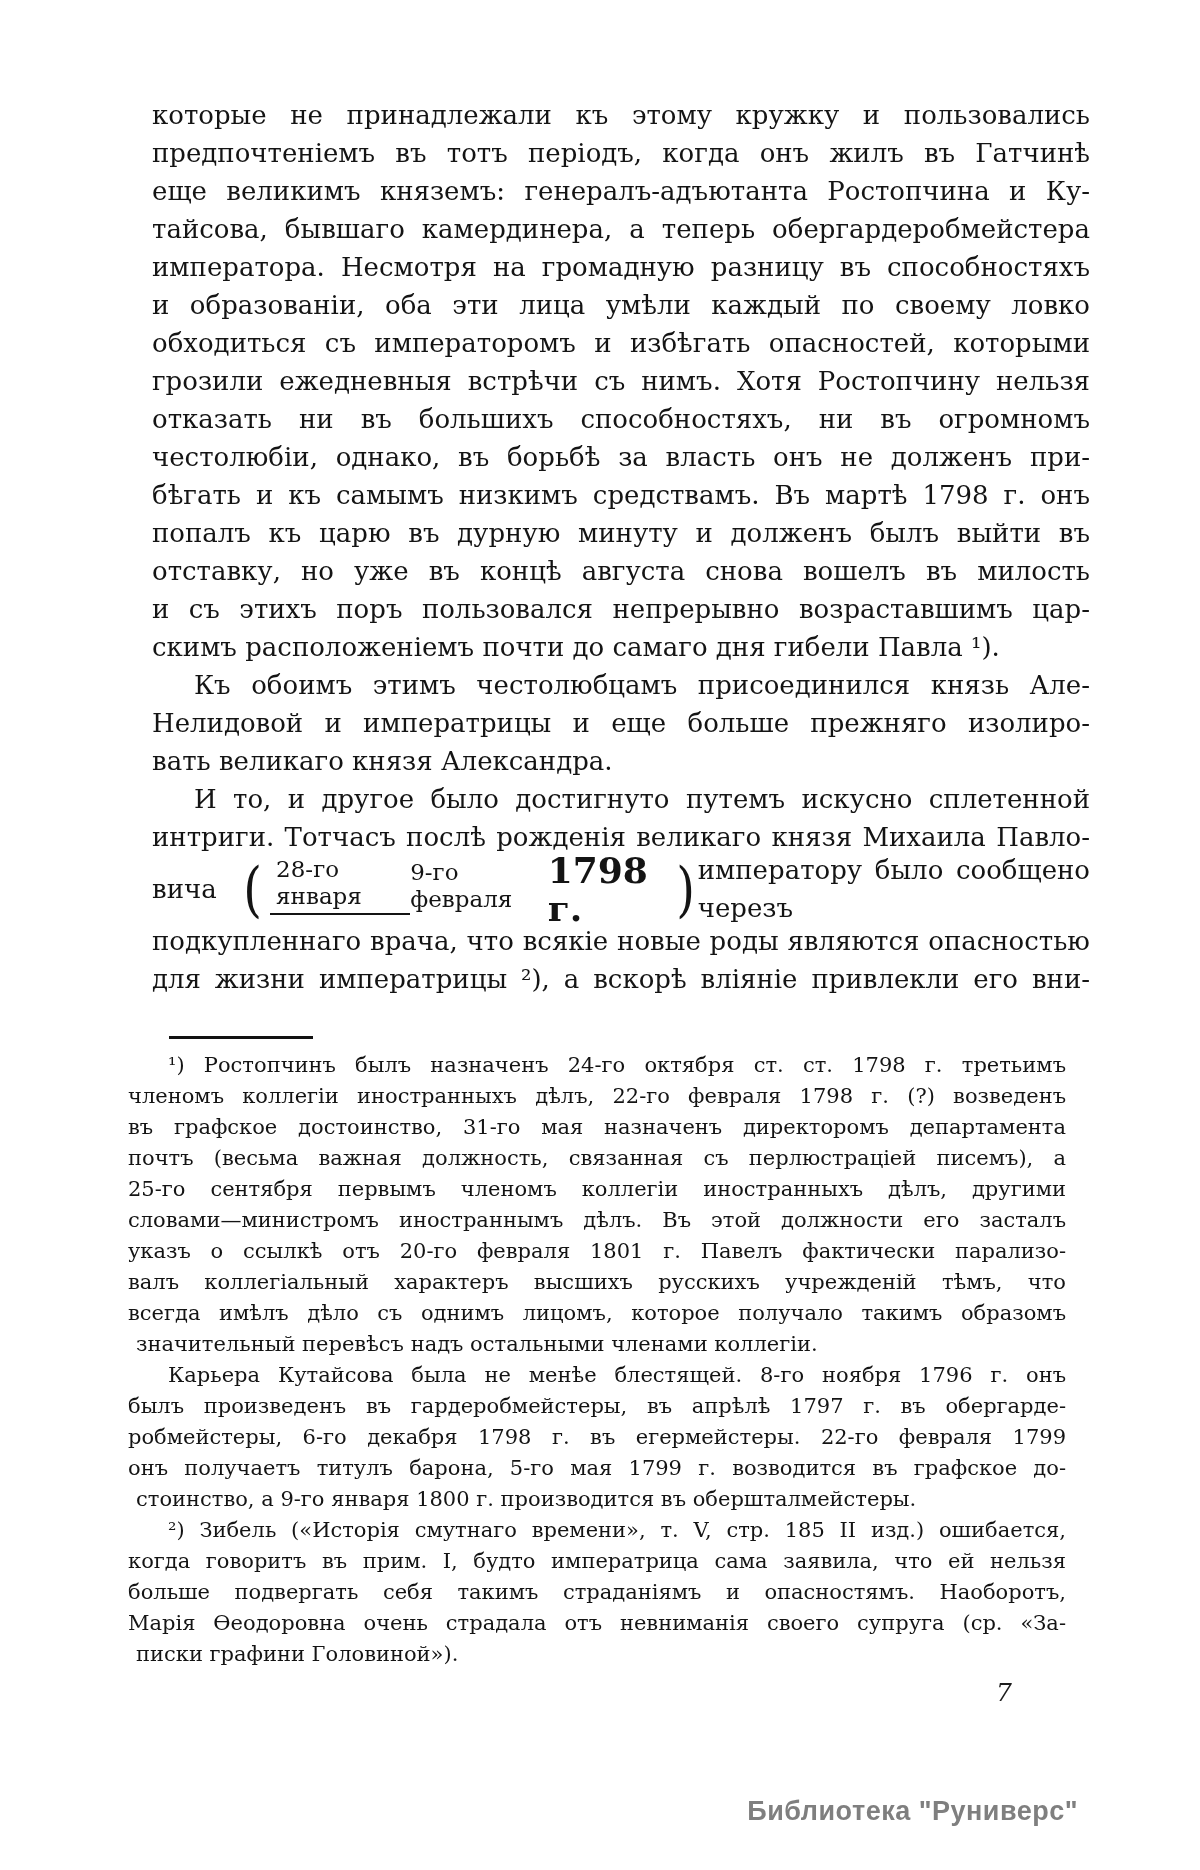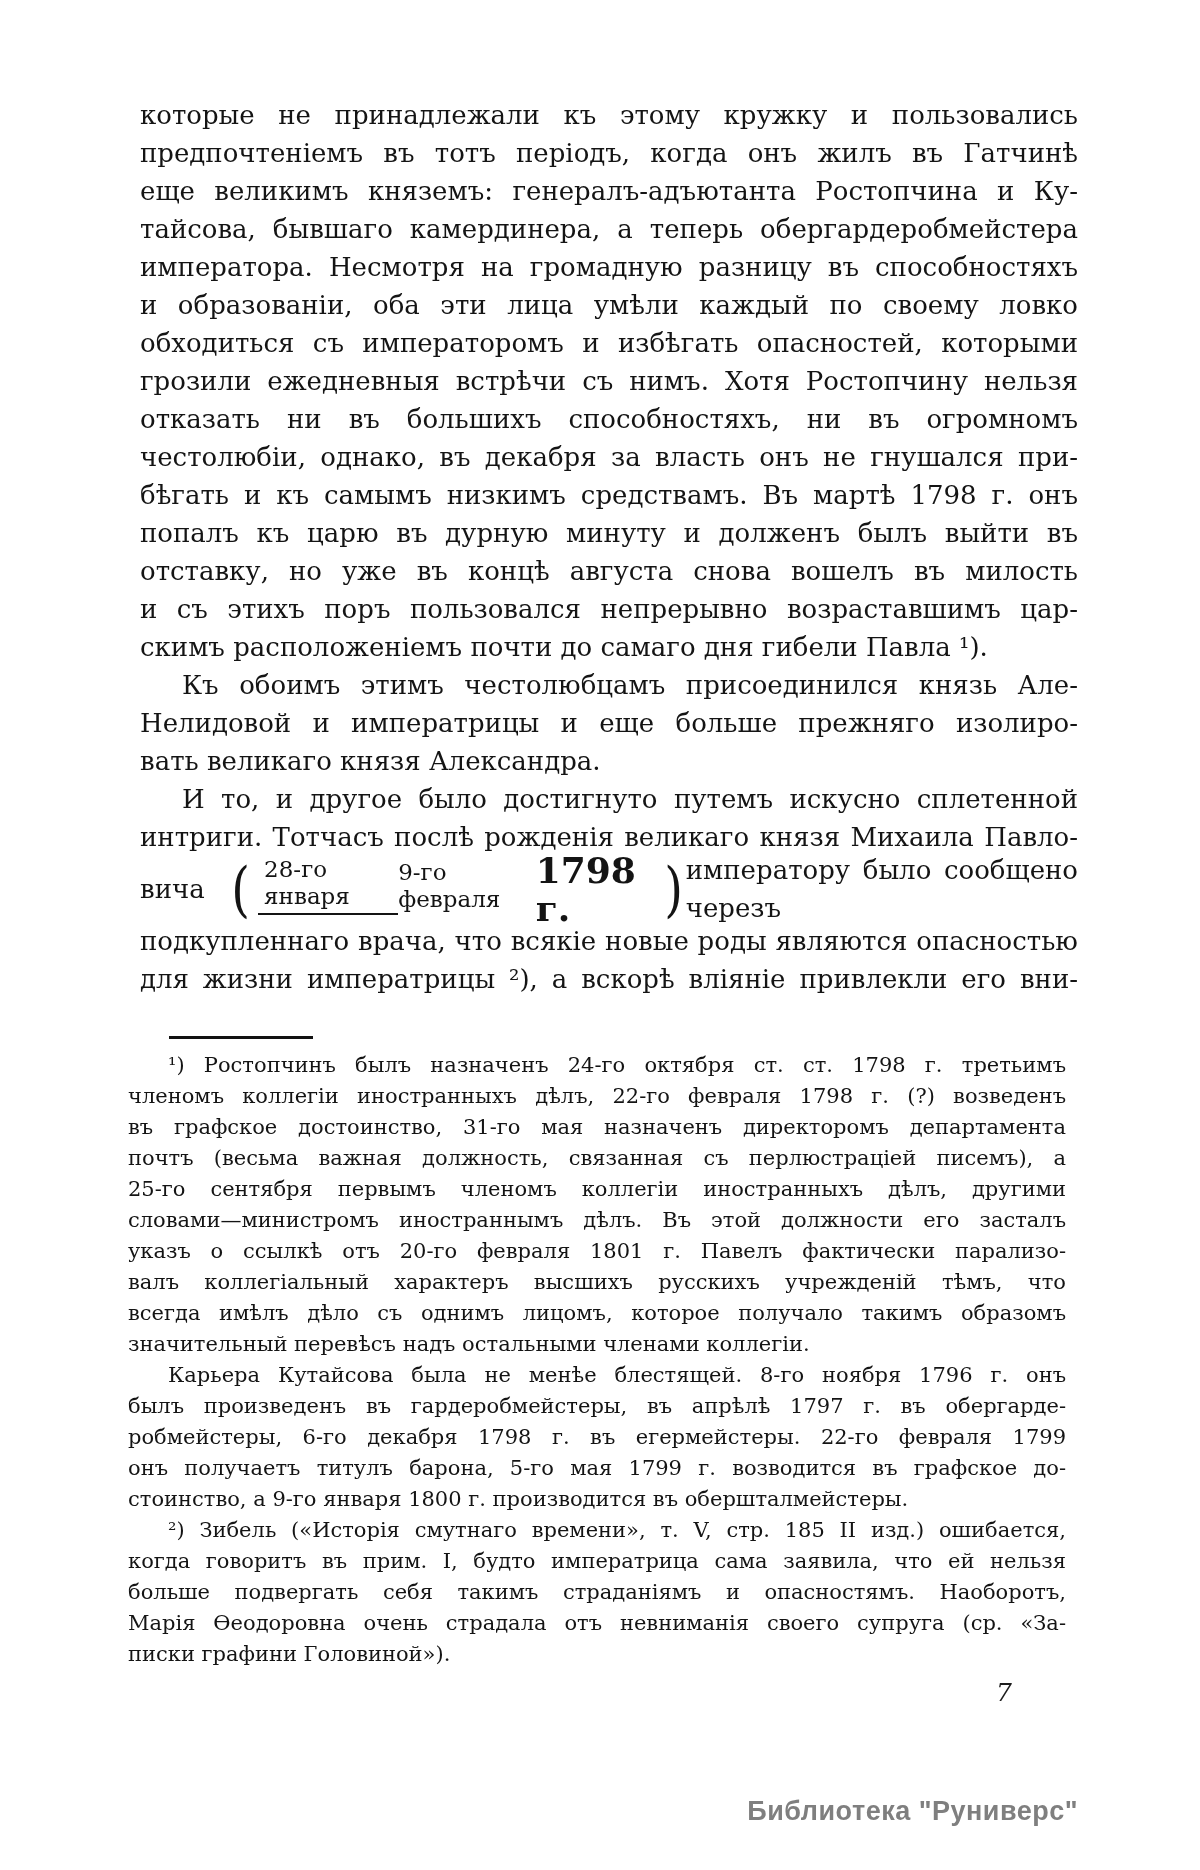--- a/index.html
+++ b/index.html
@@ -1,37 +1,37 @@
 <!DOCTYPE html>
 <html><head>
 <meta charset="utf-8">
 <style>
   html,body{margin:0;padding:0;background:#ffffff;}
   .page{position:relative;width:1200px;height:1870px;background:#ffffff;
         font-family:"DejaVu Serif",serif;color:#141414;overflow:hidden;}
-  .main-text{position:absolute;left:140px;top:96px;width:938px;}
+  .main-text{position:absolute;left:152px;top:96px;width:938px;}
   .mline{height:38px;line-height:38px;font-size:26px;text-align:justify;
          text-align-last:justify;-moz-text-align-last:justify;}
   .mline.lastline{text-align-last:left;-moz-text-align-last:left;}
   .mline.indent{text-indent:42px;}
   .frac-line{display:flex;align-items:center;height:66px;}
   .frac-line .prefix{font-size:26px;margin-right:24px;}
   .frac-line .paren{font-size:60px;line-height:1;font-weight:400;
                     transform:scaleX(.8);color:#141414;}
   .frac{display:inline-flex;flex-direction:row;text-align:left;
         font-size:23px;margin:0 4px 8px 6px;}
   .frac .num{line-height:27px;padding:0 10px 3px 6px;border-bottom:2px solid #141414;}
   .frac .den{line-height:27px;padding-top:3px;}
   .frac-line .fyear{font-size:36px;margin:0 8px;font-weight:bold;}
   .frac-line .suffix{font-size:26px;margin-left:auto;}
   .rule{position:absolute;left:169px;top:1036px;width:144px;height:3px;background:#121212;}
   .footnotes{position:absolute;left:128px;top:1050px;width:938px;}
   .fline{height:31px;line-height:31px;font-size:21px;text-align:justify;
          text-align-last:justify;-moz-text-align-last:justify;}
-  .fline.lastline{text-align-last:left;-moz-text-align-last:left;}
+  .fline.lastline{text-align-last:left;margin-left:8px;-moz-text-align-last:left;}
   .fline.indent{text-indent:40px;}
   .page-number{position:absolute;left:996px;top:1678px;font-size:25px;
                font-style:italic;color:#1c1c1c;}
   .watermark{position:absolute;left:140px;top:1796px;width:938px;text-align:right;
              font-family:"Liberation Sans",sans-serif;font-weight:bold;
              font-size:27px;color:#7f7f7f;letter-spacing:.5px;}
 </style>
 </head>
 <body>
 
@@ -39,21 +39,21 @@
   <div class="main-text" id="main-text">
       <div class="mline">которые не принадлежали къ этому кружку и пользовались</div>
       <div class="mline">предпочтеніемъ въ тотъ періодъ, когда онъ жилъ въ Гатчинѣ</div>
       <div class="mline">еще великимъ княземъ: генералъ-адъютанта Ростопчина и Ку-</div>
       <div class="mline">тайсова, бывшаго камердинера, а теперь обергардеробмейстера</div>
       <div class="mline">императора. Несмотря на громадную разницу въ способностяхъ</div>
       <div class="mline">и образованіи, оба эти лица умѣли каждый по своему ловко</div>
       <div class="mline">обходиться съ императоромъ и избѣгать опасностей, которыми</div>
       <div class="mline">грозили ежедневныя встрѣчи съ нимъ. Хотя Ростопчину нельзя</div>
       <div class="mline">отказать ни въ большихъ способностяхъ, ни въ огромномъ</div>
-      <div class="mline">честолюбіи, однако, въ декабря за власть онъ не гнушался при-</div>
+      <div class="mline">честолюбіи, однако, въ борьбѣ за власть онъ не долженъ при-</div>
       <div class="mline">бѣгать и къ самымъ низкимъ средствамъ. Въ мартѣ 1798 г. онъ</div>
       <div class="mline">попалъ къ царю въ дурную минуту и долженъ былъ выйти въ</div>
       <div class="mline">отставку, но уже въ концѣ августа снова вошелъ въ милость</div>
       <div class="mline">и съ этихъ поръ пользовался непрерывно возраставшимъ цар-</div>
       <div class="mline lastline">скимъ расположеніемъ почти до самаго дня гибели Павла ¹).</div>
       <div class="mline indent">Къ обоимъ этимъ честолюбцамъ присоединился князь Але-</div>
       <div class="mline">Нелидовой и императрицы и еще больше прежняго изолиро-</div>
       <div class="mline lastline">вать великаго князя Александра.</div>
       <div class="mline indent">И то, и другое было достигнуто путемъ искусно сплетенной</div>
       <div class="mline">интриги. Тотчасъ послѣ рожденія великаго князя Михаила Павло-</div>

